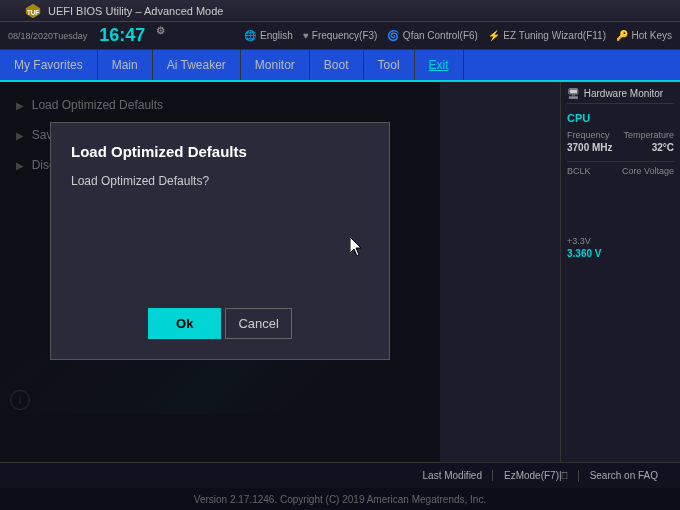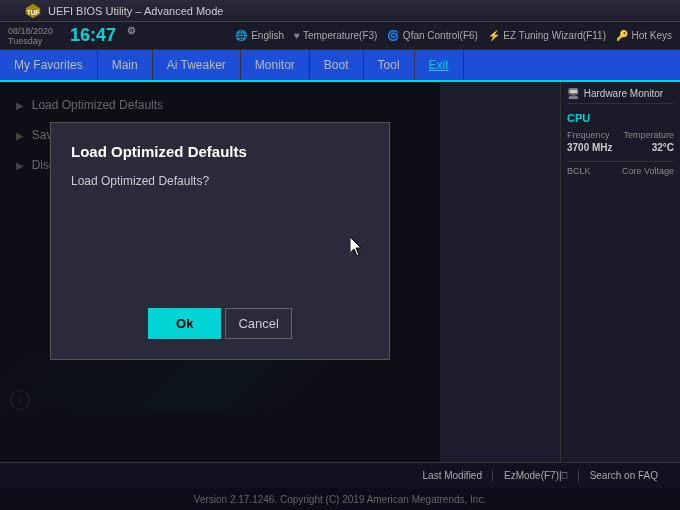--- a/index.html
+++ b/index.html
@@ -36,21 +36,20 @@
       background: #1a1a28;
       height: 28px;
       display: flex;
       align-items: center;
       padding: 0 8px;
       border-bottom: 1px solid #333;
       gap: 12px;
     }
     .datetime {
       display: flex;
-      flex-direction: column;
       font-size: 9px;
       color: #888;
       min-width: 50px;
     }
     .clock {
       color: #00d4d4;
       font-size: 18px;
       font-weight: bold;
       display: flex;
       align-items: flex-start;
@@ -339,21 +338,21 @@
     <span>16:47</span>
     <span class="clock-gear">⚙</span>
   </div>
   <div class="info-items">
     <div class="info-item">
       <span class="info-item-icon">🌐</span>
       <span>English</span>
     </div>
     <div class="info-item">
       <span class="info-item-icon">♥</span>
-      <span>Temperature(F3)</span>
+      <span>Frequency(F3)</span>
     </div>
     <div class="info-item">
       <span class="info-item-icon">🌀</span>
       <span>Qfan Control(F6)</span>
     </div>
     <div class="info-item">
       <span class="info-item-icon">⚡</span>
       <span>EZ Tuning Wizard(F11)</span>
     </div>
     <div class="info-item">
@@ -439,20 +438,26 @@
     <div class="hw-values">
       <span class="hw-value">3700 MHz</span>
       <span class="hw-value">32°C</span>
     </div>
     <hr class="hw-divider">
     <div class="hw-row-labels">
       <span class="hw-label">BCLK</span>
       <span class="hw-label">Core Voltage</span>
     </div>
 
+    <div class="voltage-section" style="margin-top: 60px;">
+      <div class="hw-row-labels">
+        <span class="voltage-label">+3.3V</span>
+      </div>
+      <div class="voltage-value">3.360 V</div>
+    </div>
   </div>
 
 </div>
 
 <div class="bottom-bar">
   <div class="bottom-item">
     <span>Last Modified</span>
   </div>
   <div class="bottom-item">
     <span>EzMode(F7)|⎕</span>

